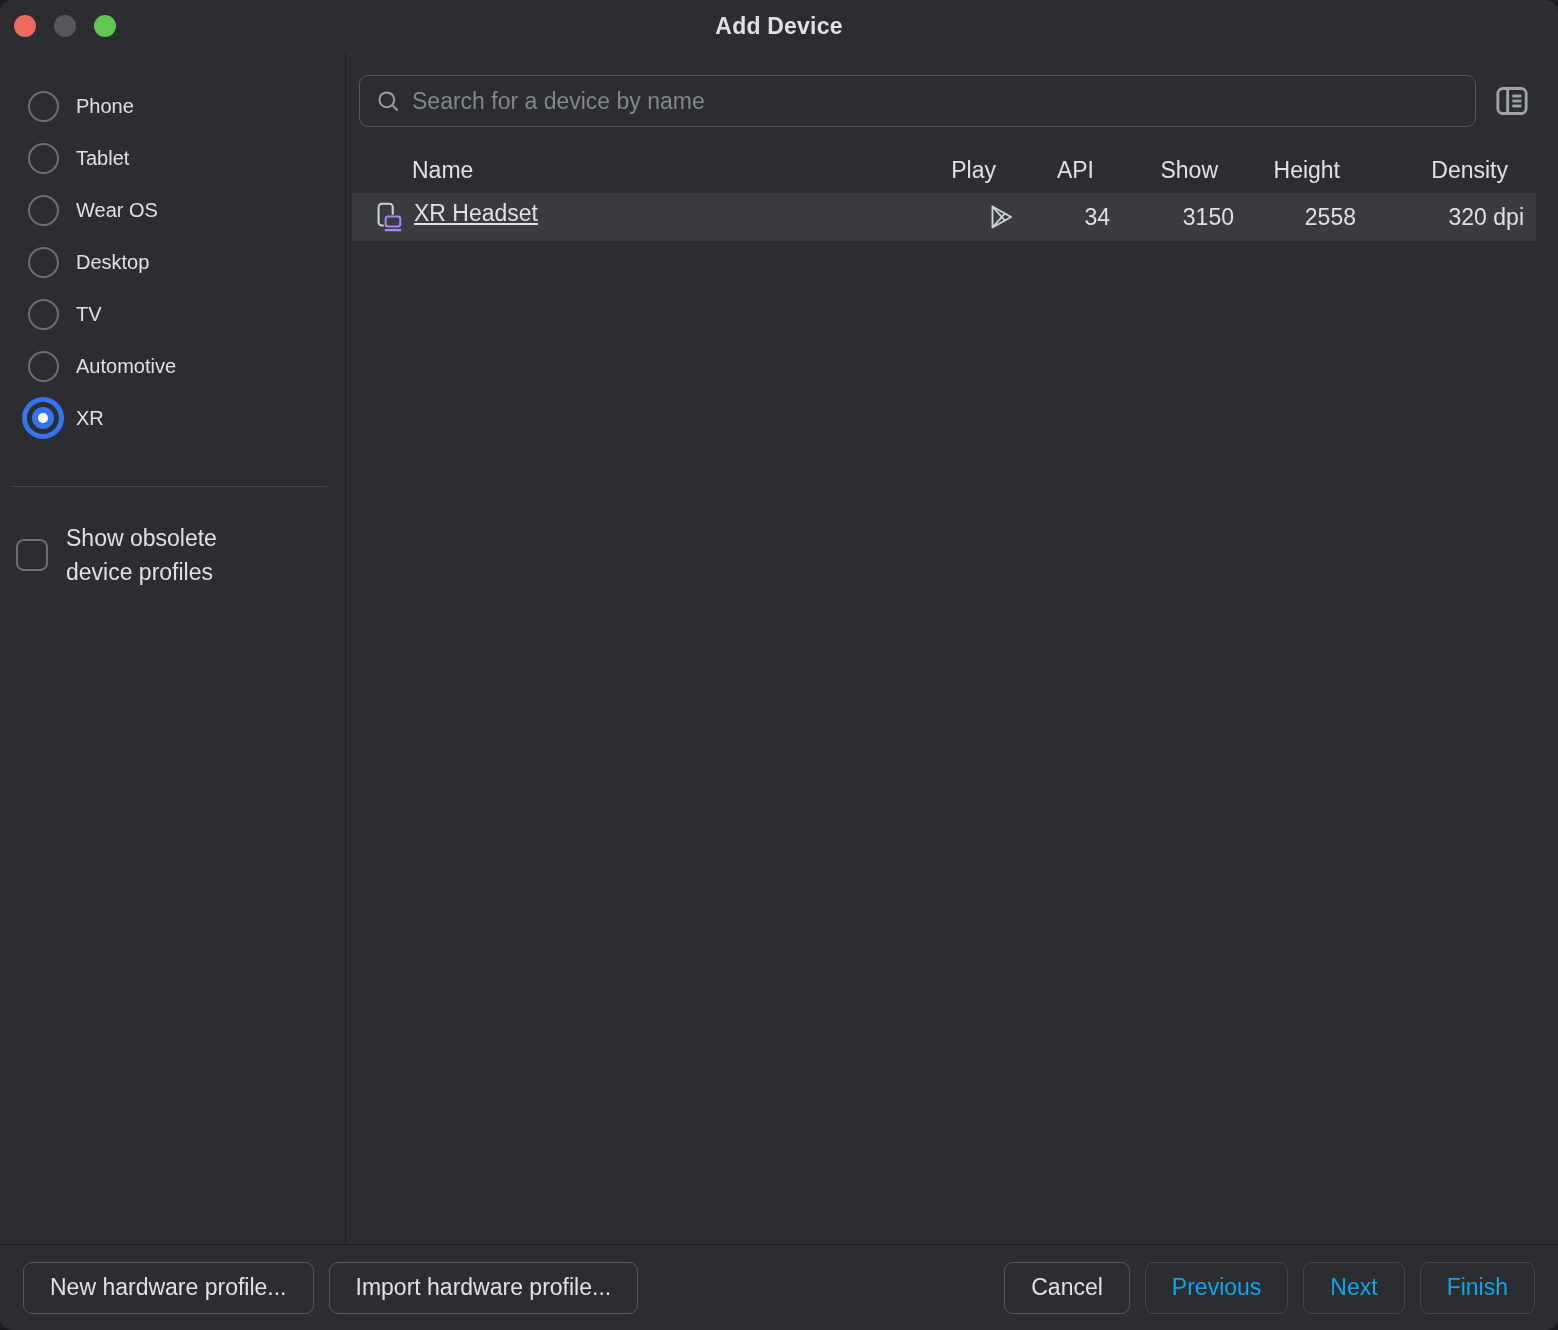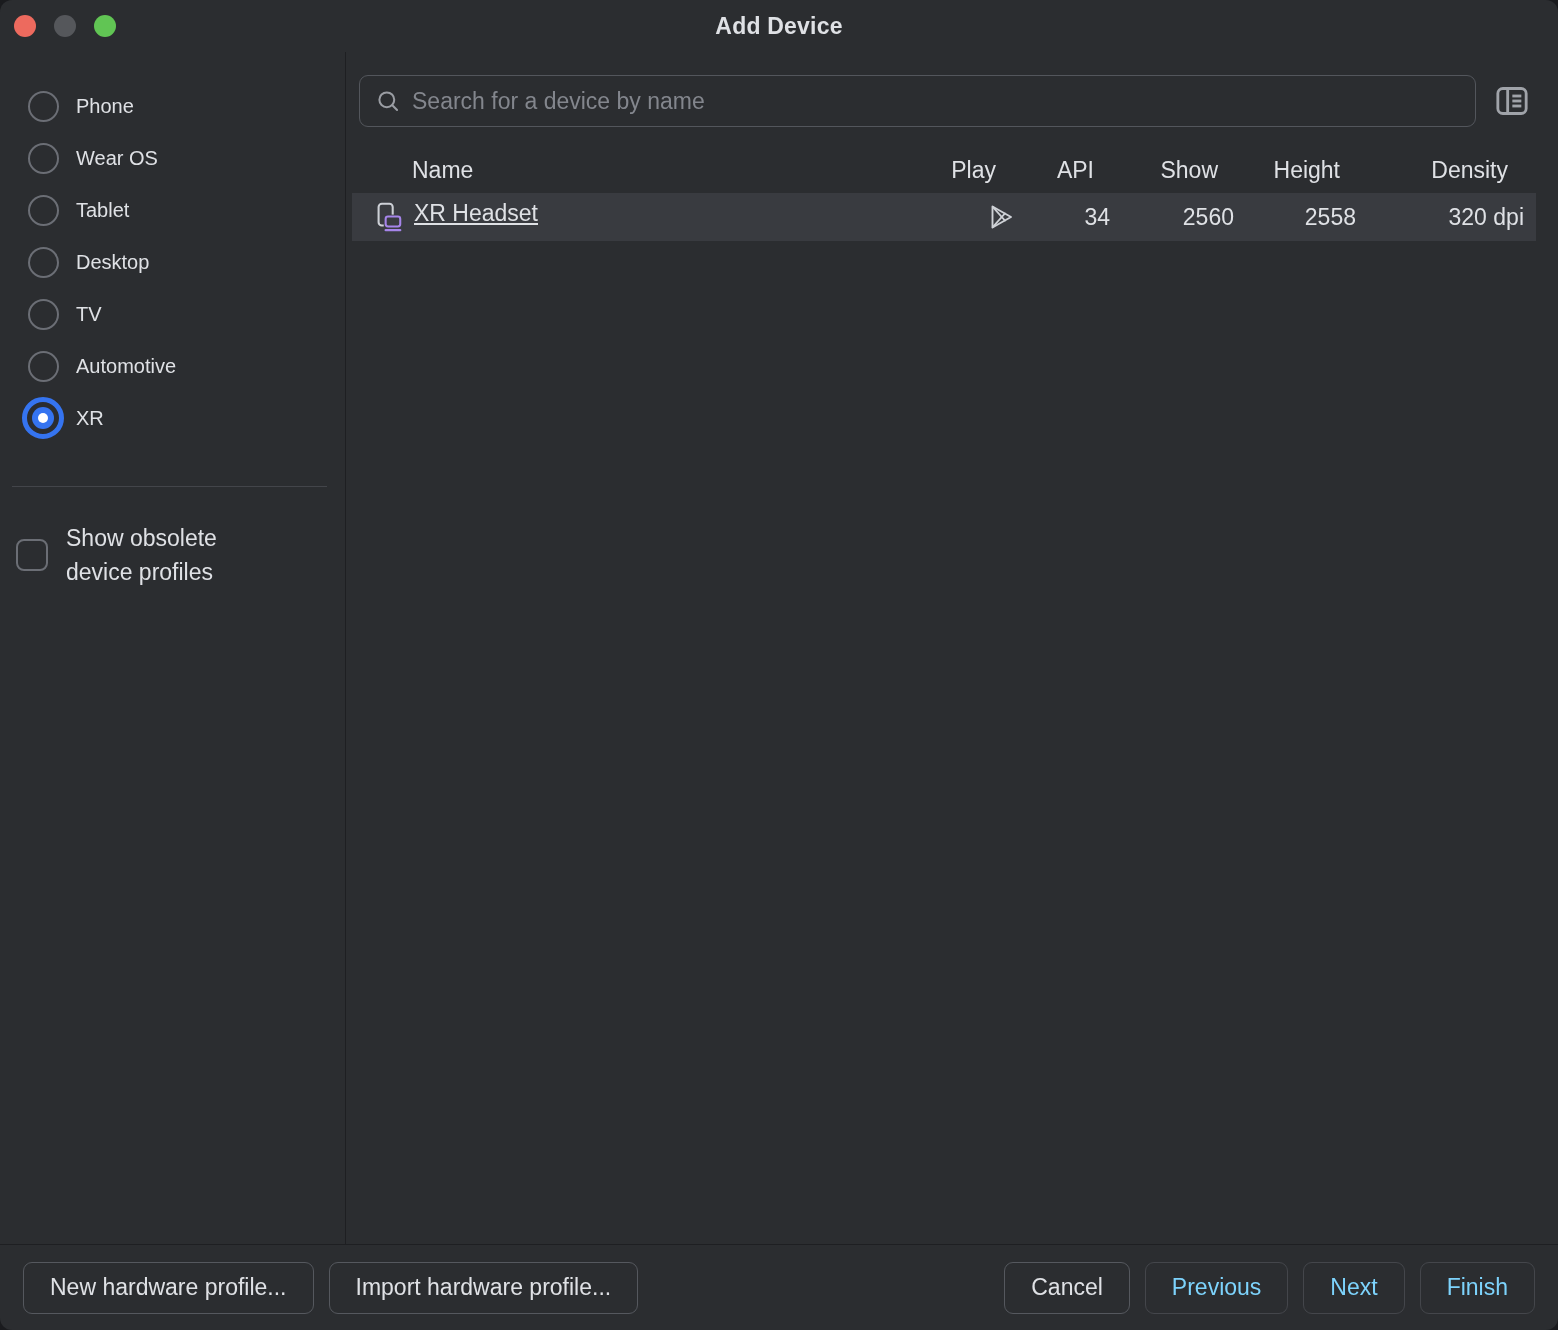--- a/index.html
+++ b/index.html
@@ -136,21 +136,21 @@
   .btn {
     height: 52px; border-radius: 9px;
     background: transparent;
     border: 1.5px solid #55585e;
     color: #dfe1e5; font-size: 23px;
     font-family: "Liberation Sans", sans-serif;
     padding: 0 26px;
     display: flex; align-items: center; justify-content: center;
     cursor: default; white-space: nowrap;
   }
-  .btn.disabled { border-color: #44464b; color: #7dd3fc; text-align: right; }
+  .btn.disabled { border-color: #44464b; color: #0ea5e9; text-align: right; }
 </style>
 </head>
 <body>
 
 <div class="window">
 
   <div class="titlebar">
     <div class="traffic-lights">
       <div class="tl tl-close"></div>
       <div class="tl tl-minimize"></div>
@@ -167,27 +167,27 @@
         <div class="radio-item">
           <span class="radio-well">
               <span class="radio-plain"></span>
             </span>
           <span class="radio-label">Phone</span>
         </div>
         <div class="radio-item">
           <span class="radio-well">
               <span class="radio-plain"></span>
             </span>
+          <span class="radio-label">Tablet</span>
+        </div>
+        <div class="radio-item">
+          <span class="radio-well">
+              <span class="radio-plain"></span>
+            </span>
           <span class="radio-label">Wear OS</span>
-        </div>
-        <div class="radio-item">
-          <span class="radio-well">
-              <span class="radio-plain"></span>
-            </span>
-          <span class="radio-label">Tablet</span>
         </div>
         <div class="radio-item">
           <span class="radio-well">
               <span class="radio-plain"></span>
             </span>
           <span class="radio-label">Desktop</span>
         </div>
         <div class="radio-item">
           <span class="radio-well">
               <span class="radio-plain"></span>
@@ -273,21 +273,21 @@
           <div class="td td-play">
             <span style="display:flex;">
               <svg width="30" height="30" viewBox="0 0 24 24" fill="none" stroke="#cfd2d7" stroke-width="1.5" stroke-linejoin="round" stroke-linecap="round">
                 <path d="M5.2 3.6 L20 12 L5.2 20.4 Z"></path>
                 <path d="M5.4 3.9 L15.1 14.8"></path>
                 <path d="M5.4 20.1 L15.1 9.2"></path>
               </svg>
             </span>
           </div>
           <div class="td td-num">34</div>
-          <div class="td td-num">2560</div>
+          <div class="td td-num">3150</div>
           <div class="td td-num">2558</div>
           <div class="td td-num">320 dpi</div>
         </div>
       </div>
 
     </div>
   </div>
 
   <div class="footer">
     <div class="footer-left">

